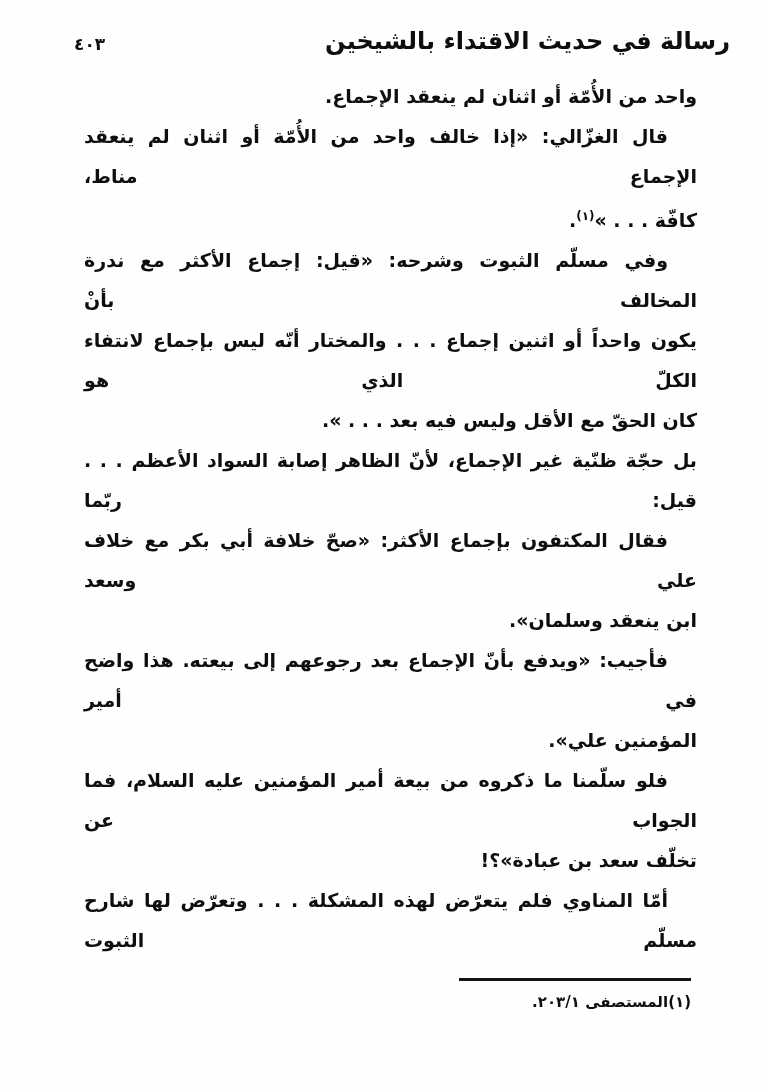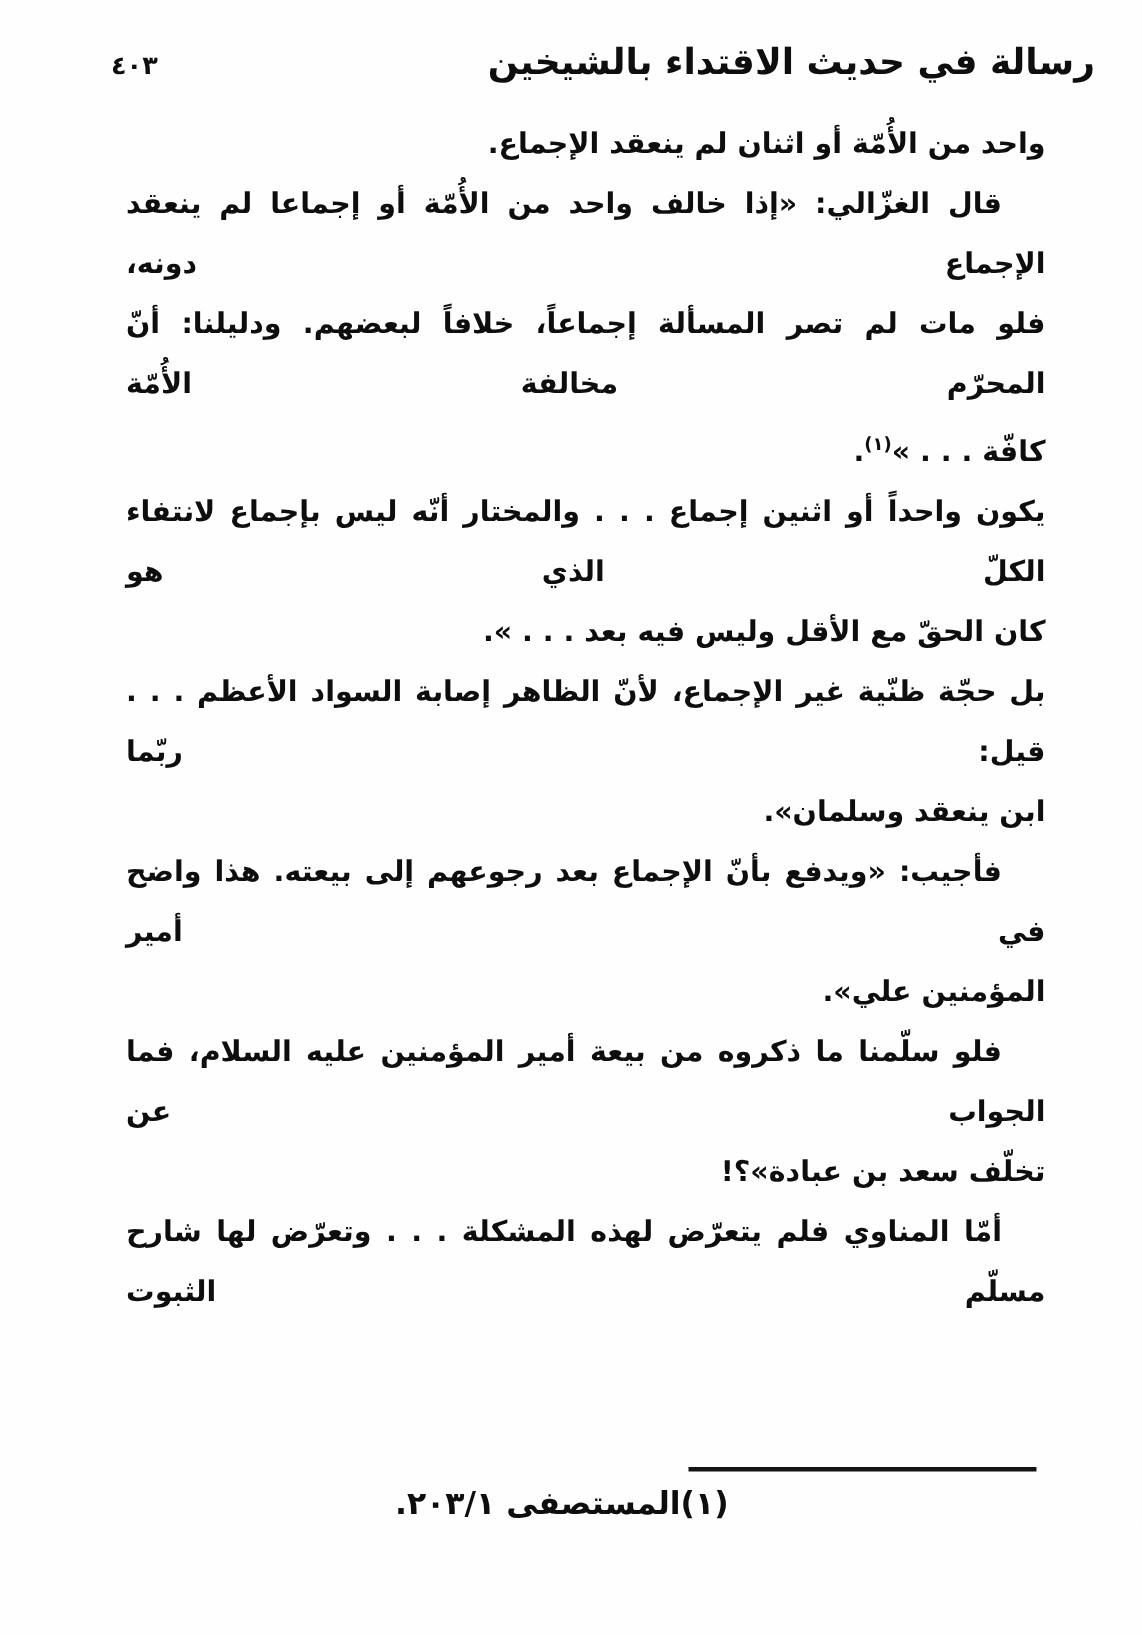--- a/index.html
+++ b/index.html
@@ -53,41 +53,42 @@
   }
   
   .footnotes { position: absolute; right: 70px; left: 58px; top: 978px; }
   .fn-rule {
     height: 3px; width: 232px;
     background: #141414;
     margin-right: 0; margin-left: auto;
   }
   .fn-line {
     margin-top: 7px;
-    font-size: 21px;
+    font-size: 15px;
     line-height: 28px;
-    text-align: center;
+    text-align: right;
   }
 </style>
 </head>
 <body>
 
 <div class="page">
 
   <div class="page-number">٤٠٣</div>
   <div class="running-title">رسالة في حديث الاقتداء بالشيخين</div>
 
   <div class="body-text">
     <div class="line end">واحد من الأُمّة أو اثنان لم ينعقد الإجماع.</div>
-    <div class="line indent">قال الغزّالي: «إذا خالف واحد من الأُمّة أو إجماعا لم ينعقد الإجماع دونه،</div>
-    <div class="line">فلو مات لم تصر المسألة إجماعاً، خلافاً لبعضهم. ودليلنا: أنّ المحرّم مخالفة الأُمّة</div>
+    <div class="line indent">قال الغزّالي: «إذا خالف واحد من الأُمّة أو اثنان لم ينعقد الإجماع مناط،</div>
     <div class="line end"><span>كافّة . . . »</span><sup class="fn-marker">(١)</sup><span>.</span></div>
+    <div class="line indent">وفي مسلّم الثبوت وشرحه: «قيل: إجماع الأكثر مع ندرة المخالف بأنْ</div>
     <div class="line">يكون واحداً أو اثنين إجماع . . . والمختار أنّه ليس بإجماع لانتفاء الكلّ الذي هو</div>
     <div class="line end">كان الحقّ مع الأقل وليس فيه بعد . . . ».</div>
     <div class="line">بل حجّة ظنّية غير الإجماع، لأنّ الظاهر إصابة السواد الأعظم . . . قيل: ربّما</div>
+    <div class="line indent">فقال المكتفون بإجماع الأكثر: «صحّ خلافة أبي بكر مع خلاف علي وسعد</div>
     <div class="line end">ابن ينعقد وسلمان».</div>
     <div class="line indent">فأجيب: «ويدفع بأنّ الإجماع بعد رجوعهم إلى بيعته. هذا واضح في أمير</div>
     <div class="line end">المؤمنين علي».</div>
     <div class="line indent">فلو سلّمنا ما ذكروه من بيعة أمير المؤمنين عليه السلام، فما الجواب عن</div>
     <div class="line end">تخلّف سعد بن عبادة»؟!</div>
     <div class="line indent">أمّا المناوي فلم يتعرّض لهذه المشكلة . . . وتعرّض لها شارح مسلّم الثبوت</div>
 
   </div>
 
   <div class="footnotes">

